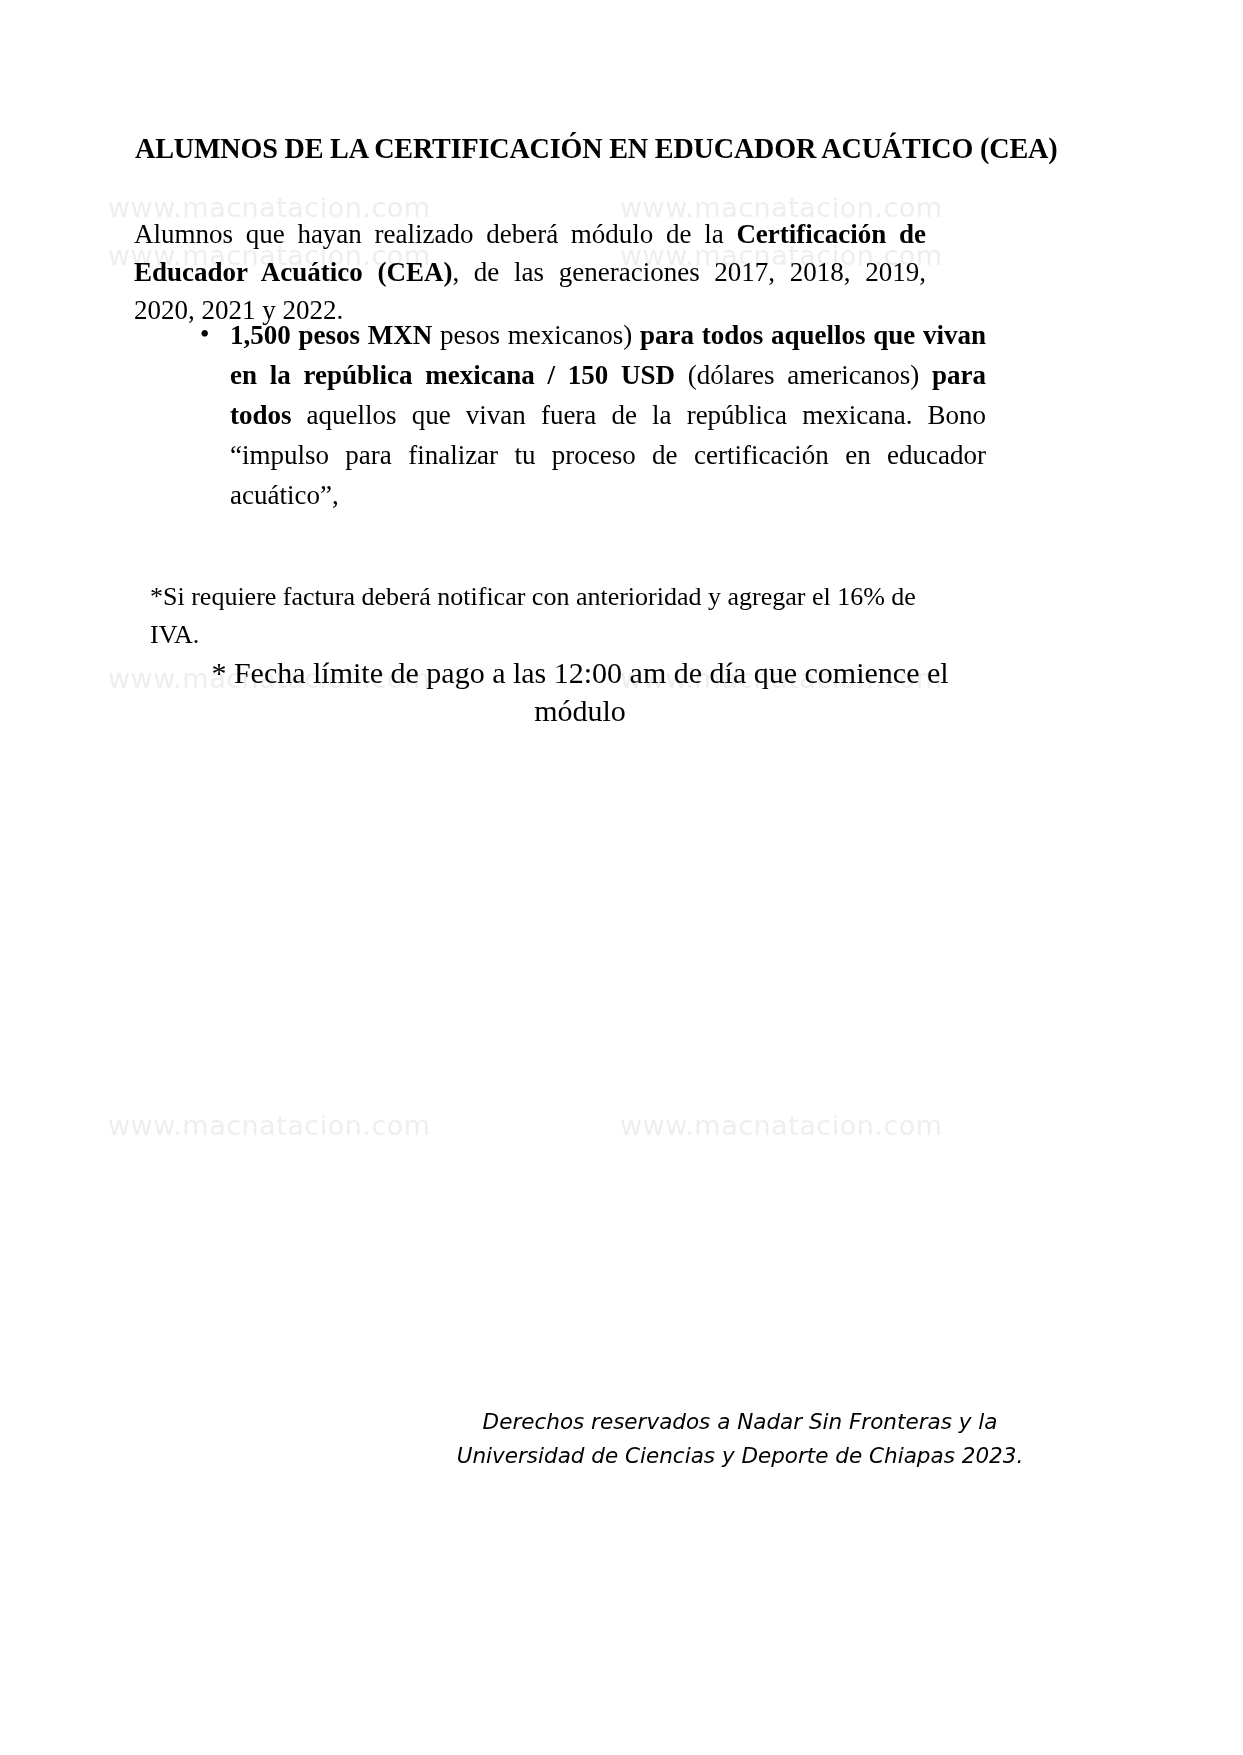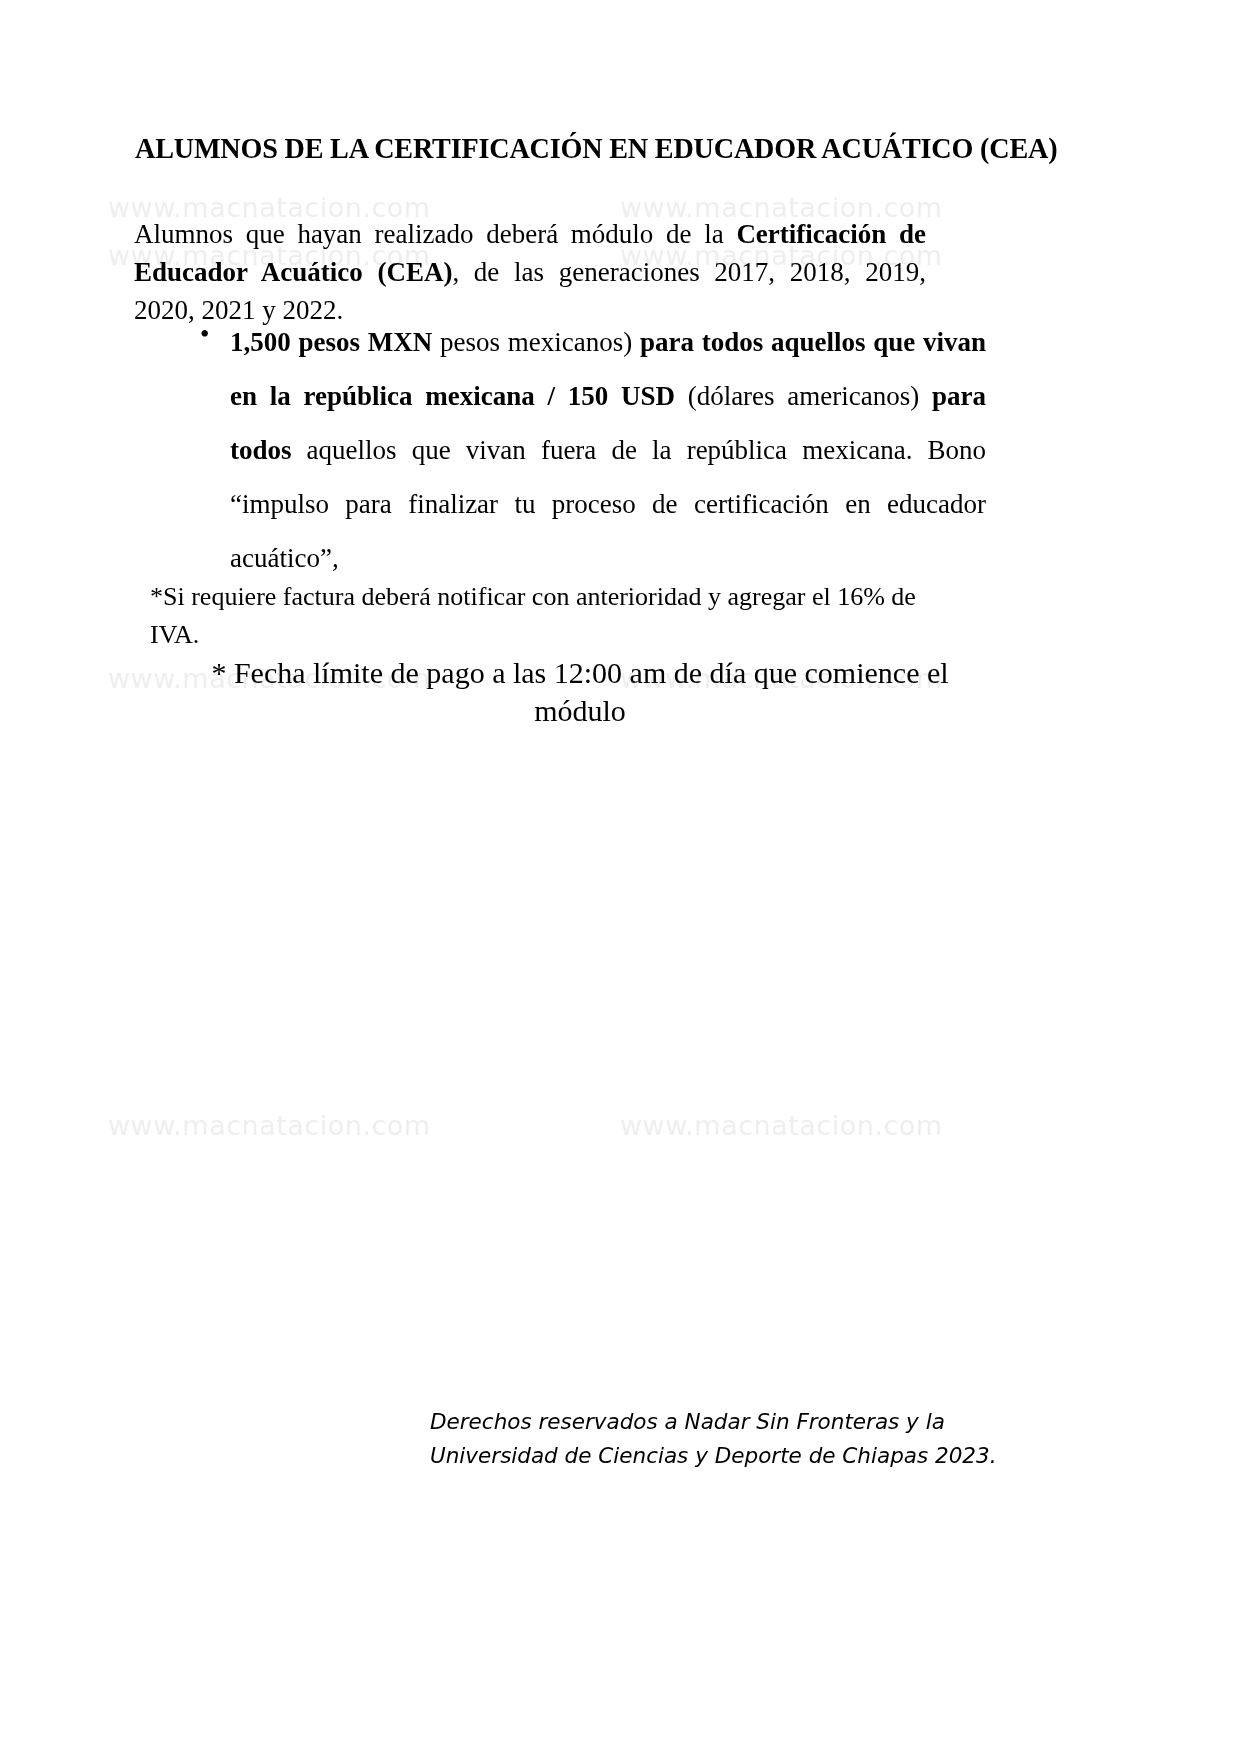--- a/index.html
+++ b/index.html
@@ -82,21 +82,21 @@
     flex: 0 0 34px;
     font-size: 27px;
     line-height: 38px;
     text-align: left;
     padding-left: 4px;
     box-sizing: border-box;
   }
   .bullet-text {
     flex: 1 1 auto;
     font-size: 27px;
-    line-height: 54px;
+    line-height: 40px;
     text-align: justify;
     text-justify: inter-word;
   }
   .bullet-text b { font-weight: bold; }
 
   .note-italic {
     position: absolute;
     left: 150px;
     top: 552px;
     width: 840px;
@@ -121,20 +121,21 @@
 
   .footer {
     position: absolute;
     left: 430px;
     top: 1405px;
     width: 620px;
     font-family: "DejaVu Sans", "Liberation Sans", sans-serif;
     font-style: italic;
     font-size: 21.5px;
     line-height: 34px;
+    text-align: center;
     color: #000000;
   }
   .footer span { display: block; }
 </style>
 </head>
 <body>
 
 <div id="page">
 
   <div id="watermarks">

